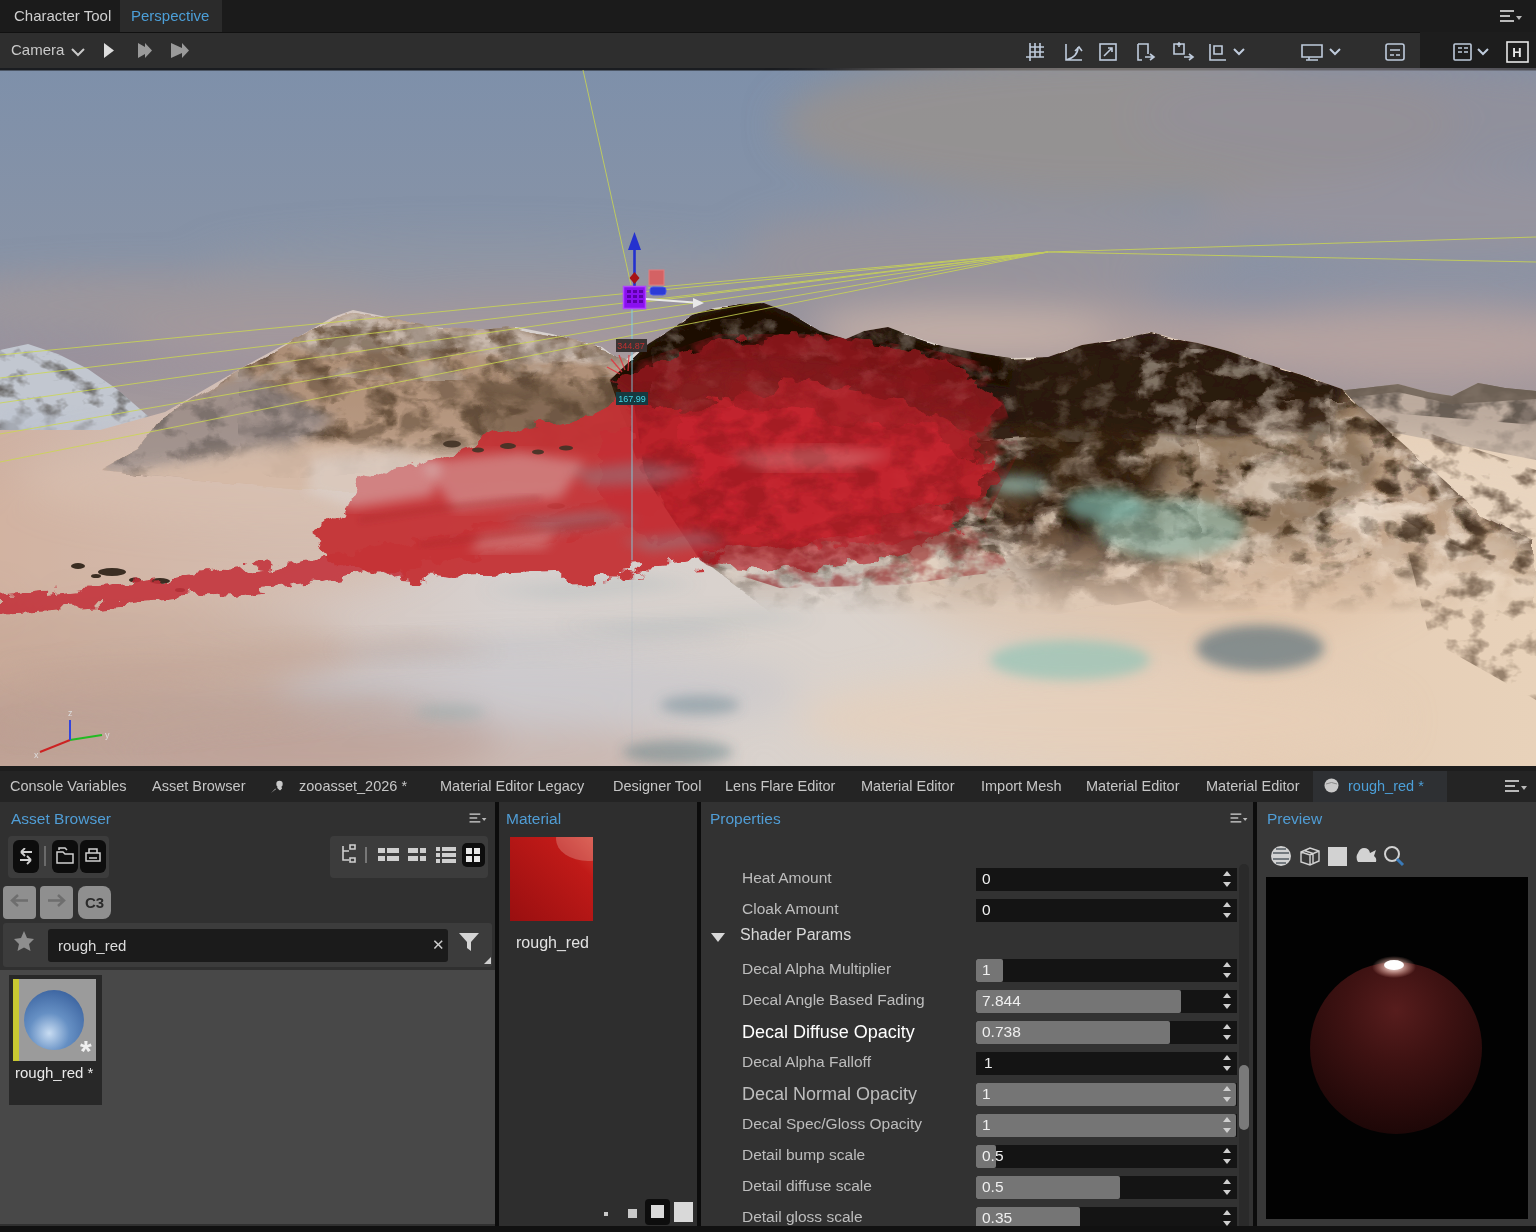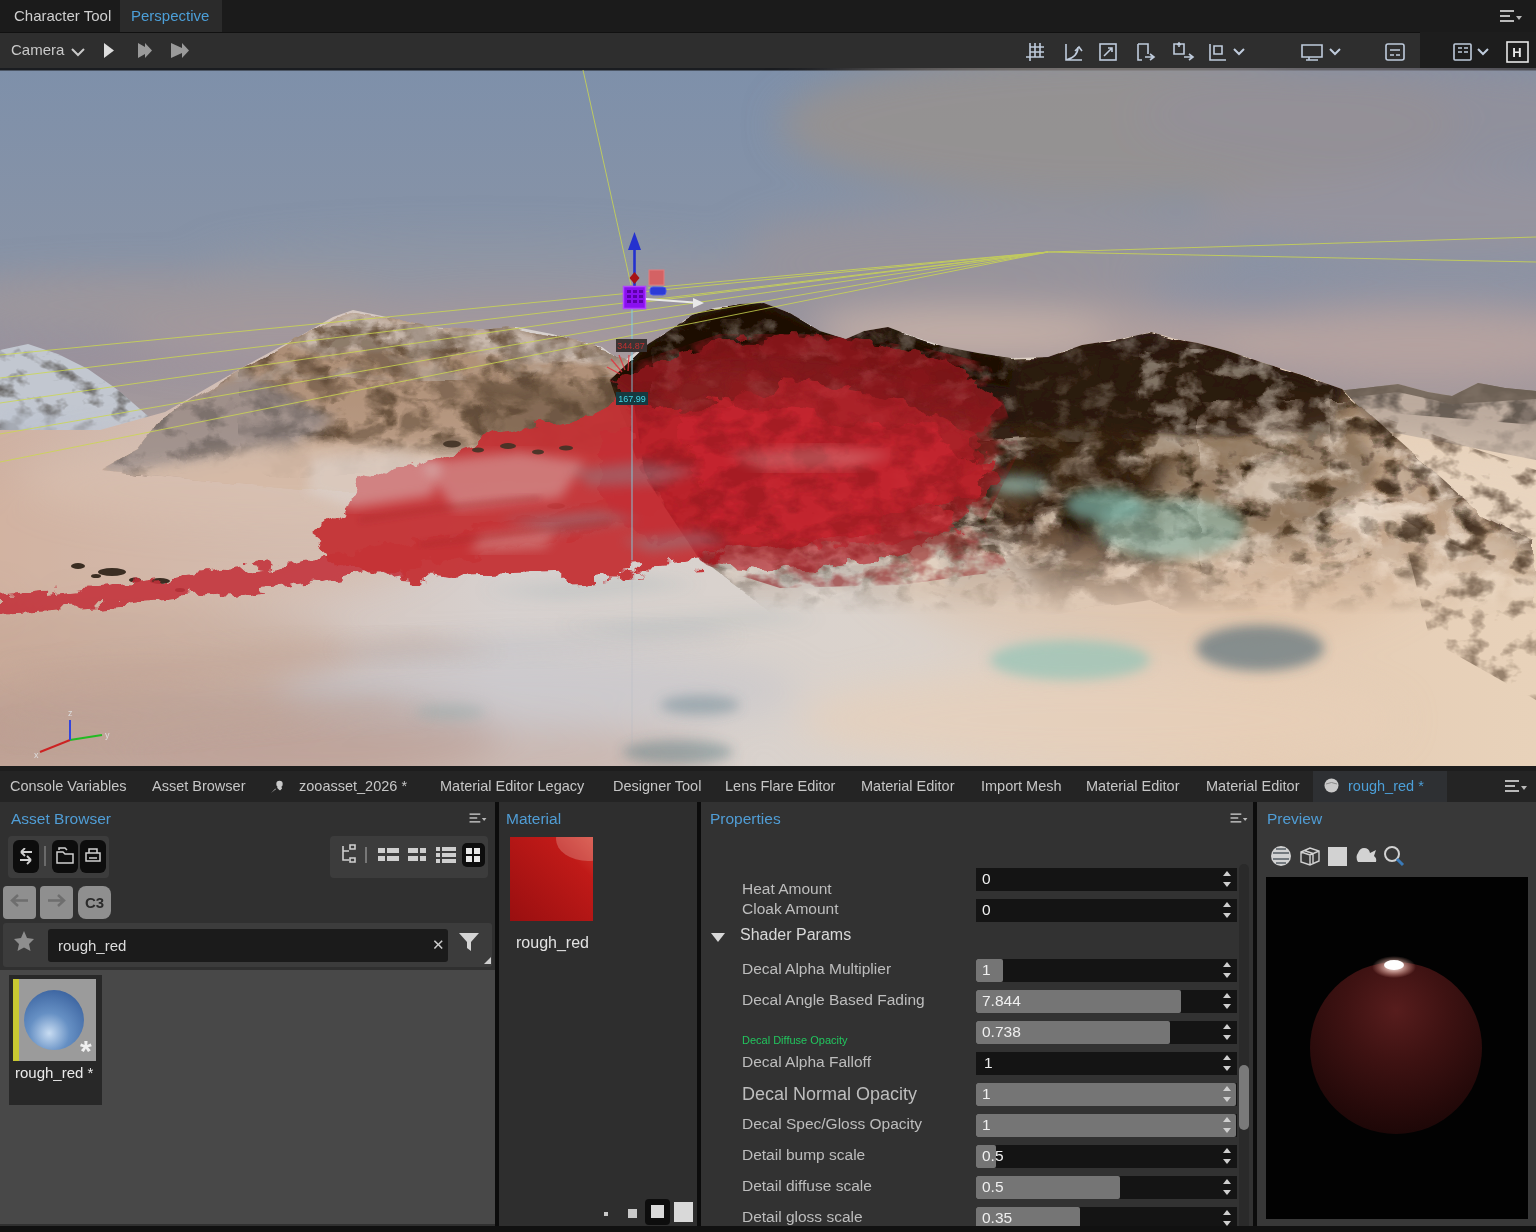--- a/index.html
+++ b/index.html
@@ -517,21 +517,21 @@
     <div class="ptitle" style="left:9px;">Properties</div>
     <svg class="hamb" style="left:528px;" viewBox="0 0 26 16" width="22" height="14">
       <g stroke="#b9b9b9" stroke-width="2">
           <line x1="2" y1="3" x2="16" y2="3"></line>
           <line x1="2" y1="8" x2="12" y2="8"></line>
           <line x1="2" y1="13" x2="16" y2="13"></line>
         </g>
       <path d="M18 8 l6 0 l-3 4 z" fill="#b9b9b9"></path>
     </svg>
     <div id="proprows">
-        <div class="abs" style="left:41px; top:67px; font-size:15.5px; color:#bdbdbd;margin-top:11px;">Heat Amount</div>
+        <div class="abs" style="left:41px; top:67px; font-size:15.5px; color:#bdbdbd;">Heat Amount</div>
         <div class="abs" style="left:275px; top:66px; width:261px; height:23px; background:#141414;"></div>
         <div class="abs" style="left:281px; top:68px; font-size:15.5px; color:#efefef;">0</div>
         <div class="abs" style="left:522px; top:69px; width:0; height:0; border-left:4px solid transparent; border-right:4px solid transparent; border-bottom:5px solid #cfcfcf;"></div>
         <div class="abs" style="left:522px; top:80px; width:0; height:0; border-left:4px solid transparent; border-right:4px solid transparent; border-top:5px solid #cfcfcf;"></div>
         <div class="abs" style="left:41px; top:98px; font-size:15.5px; color:#bdbdbd;">Cloak Amount</div>
         <div class="abs" style="left:275px; top:97px; width:261px; height:23px; background:#141414;"></div>
         <div class="abs" style="left:281px; top:99px; font-size:15.5px; color:#efefef;">0</div>
         <div class="abs" style="left:522px; top:100px; width:0; height:0; border-left:4px solid transparent; border-right:4px solid transparent; border-bottom:5px solid #cfcfcf;"></div>
         <div class="abs" style="left:522px; top:111px; width:0; height:0; border-left:4px solid transparent; border-right:4px solid transparent; border-top:5px solid #cfcfcf;"></div>
         <div class="abs" style="left:10px; top:131px; width:0; height:0; border-left:7px solid transparent; border-right:7px solid transparent; border-top:9px solid #d8d8d8;"></div>
@@ -541,21 +541,21 @@
         <div class="abs" style="left:275px; top:157px; width:27px; height:23px; background:#757575; border-radius:2px;"></div>
         <div class="abs" style="left:281px; top:159px; font-size:15.5px; color:#efefef;">1</div>
         <div class="abs" style="left:522px; top:160px; width:0; height:0; border-left:4px solid transparent; border-right:4px solid transparent; border-bottom:5px solid #cfcfcf;"></div>
         <div class="abs" style="left:522px; top:171px; width:0; height:0; border-left:4px solid transparent; border-right:4px solid transparent; border-top:5px solid #cfcfcf;"></div>
         <div class="abs" style="left:41px; top:189px; font-size:15.5px; color:#bdbdbd;">Decal Angle Based Fading</div>
         <div class="abs" style="left:275px; top:188px; width:261px; height:23px; background:#141414;"></div>
         <div class="abs" style="left:275px; top:188px; width:205px; height:23px; background:#757575; border-radius:2px;"></div>
         <div class="abs" style="left:281px; top:190px; font-size:15.5px; color:#efefef;">7.844</div>
         <div class="abs" style="left:522px; top:191px; width:0; height:0; border-left:4px solid transparent; border-right:4px solid transparent; border-bottom:5px solid #cfcfcf;"></div>
         <div class="abs" style="left:522px; top:202px; width:0; height:0; border-left:4px solid transparent; border-right:4px solid transparent; border-top:5px solid #cfcfcf;"></div>
-        <div class="abs" style="left:41px; top:232px; font-size:11px; color:#22c55e;">Decal Diffuse Opacity</div>
+        <div class="abs" style="left:41px; top:220px; font-size:18px; color:#ffffff;">Decal Diffuse Opacity</div>
         <div class="abs" style="left:275px; top:219px; width:261px; height:23px; background:#141414;"></div>
         <div class="abs" style="left:275px; top:219px; width:194px; height:23px; background:#757575; border-radius:2px;"></div>
         <div class="abs" style="left:281px; top:221px; font-size:15.5px; color:#efefef;">0.738</div>
         <div class="abs" style="left:522px; top:222px; width:0; height:0; border-left:4px solid transparent; border-right:4px solid transparent; border-bottom:5px solid #cfcfcf;"></div>
         <div class="abs" style="left:522px; top:233px; width:0; height:0; border-left:4px solid transparent; border-right:4px solid transparent; border-top:5px solid #cfcfcf;"></div>
         <div class="abs" style="left:41px; top:251px; font-size:15.5px; color:#bdbdbd;">Decal Alpha Falloff</div>
         <div class="abs" style="left:275px; top:250px; width:261px; height:23px; background:#141414;"></div>
         <div class="abs" style="left:283px; top:252px; font-size:15.5px; color:#efefef;">1</div>
         <div class="abs" style="left:522px; top:253px; width:0; height:0; border-left:4px solid transparent; border-right:4px solid transparent; border-bottom:5px solid #cfcfcf;"></div>
         <div class="abs" style="left:522px; top:264px; width:0; height:0; border-left:4px solid transparent; border-right:4px solid transparent; border-top:5px solid #cfcfcf;"></div>

